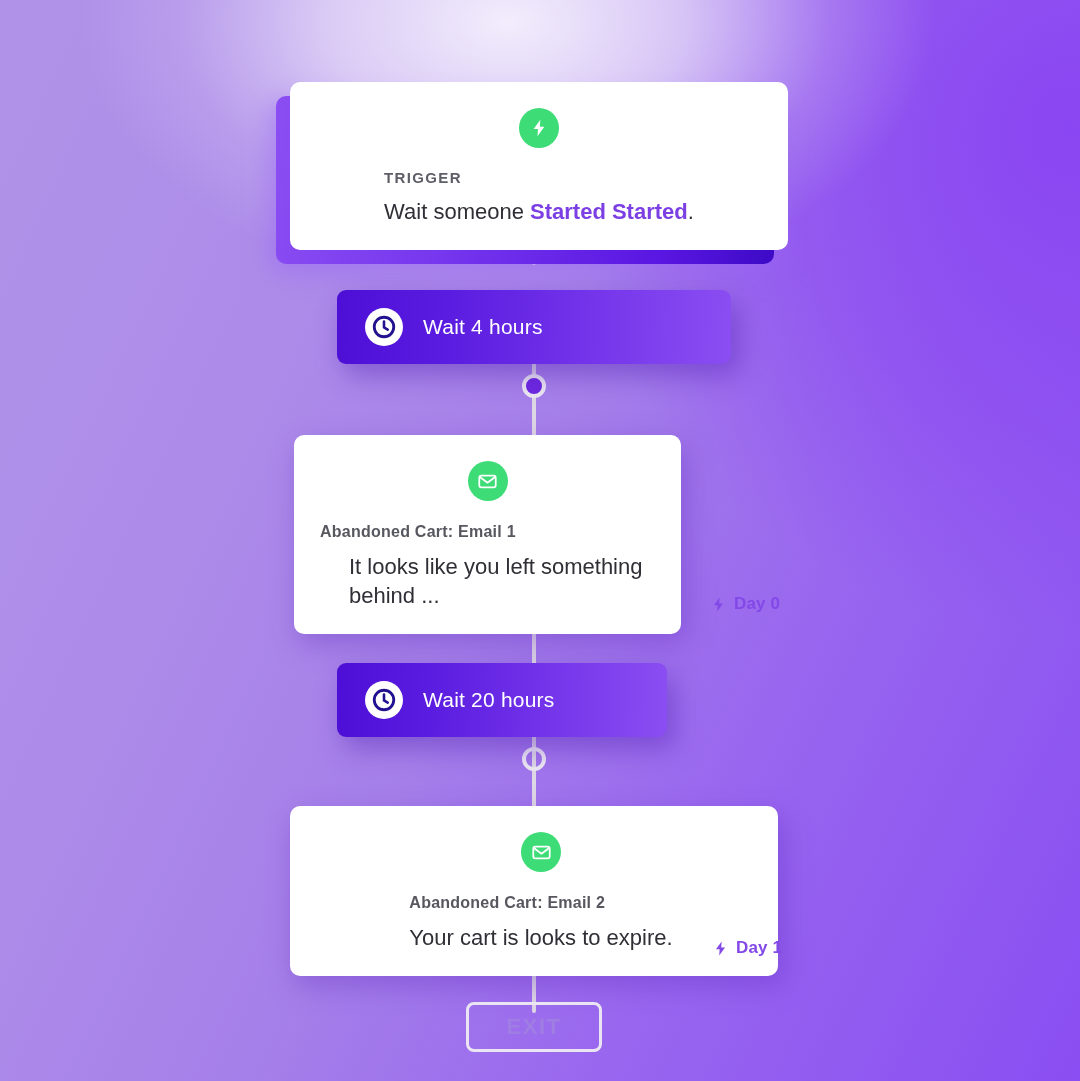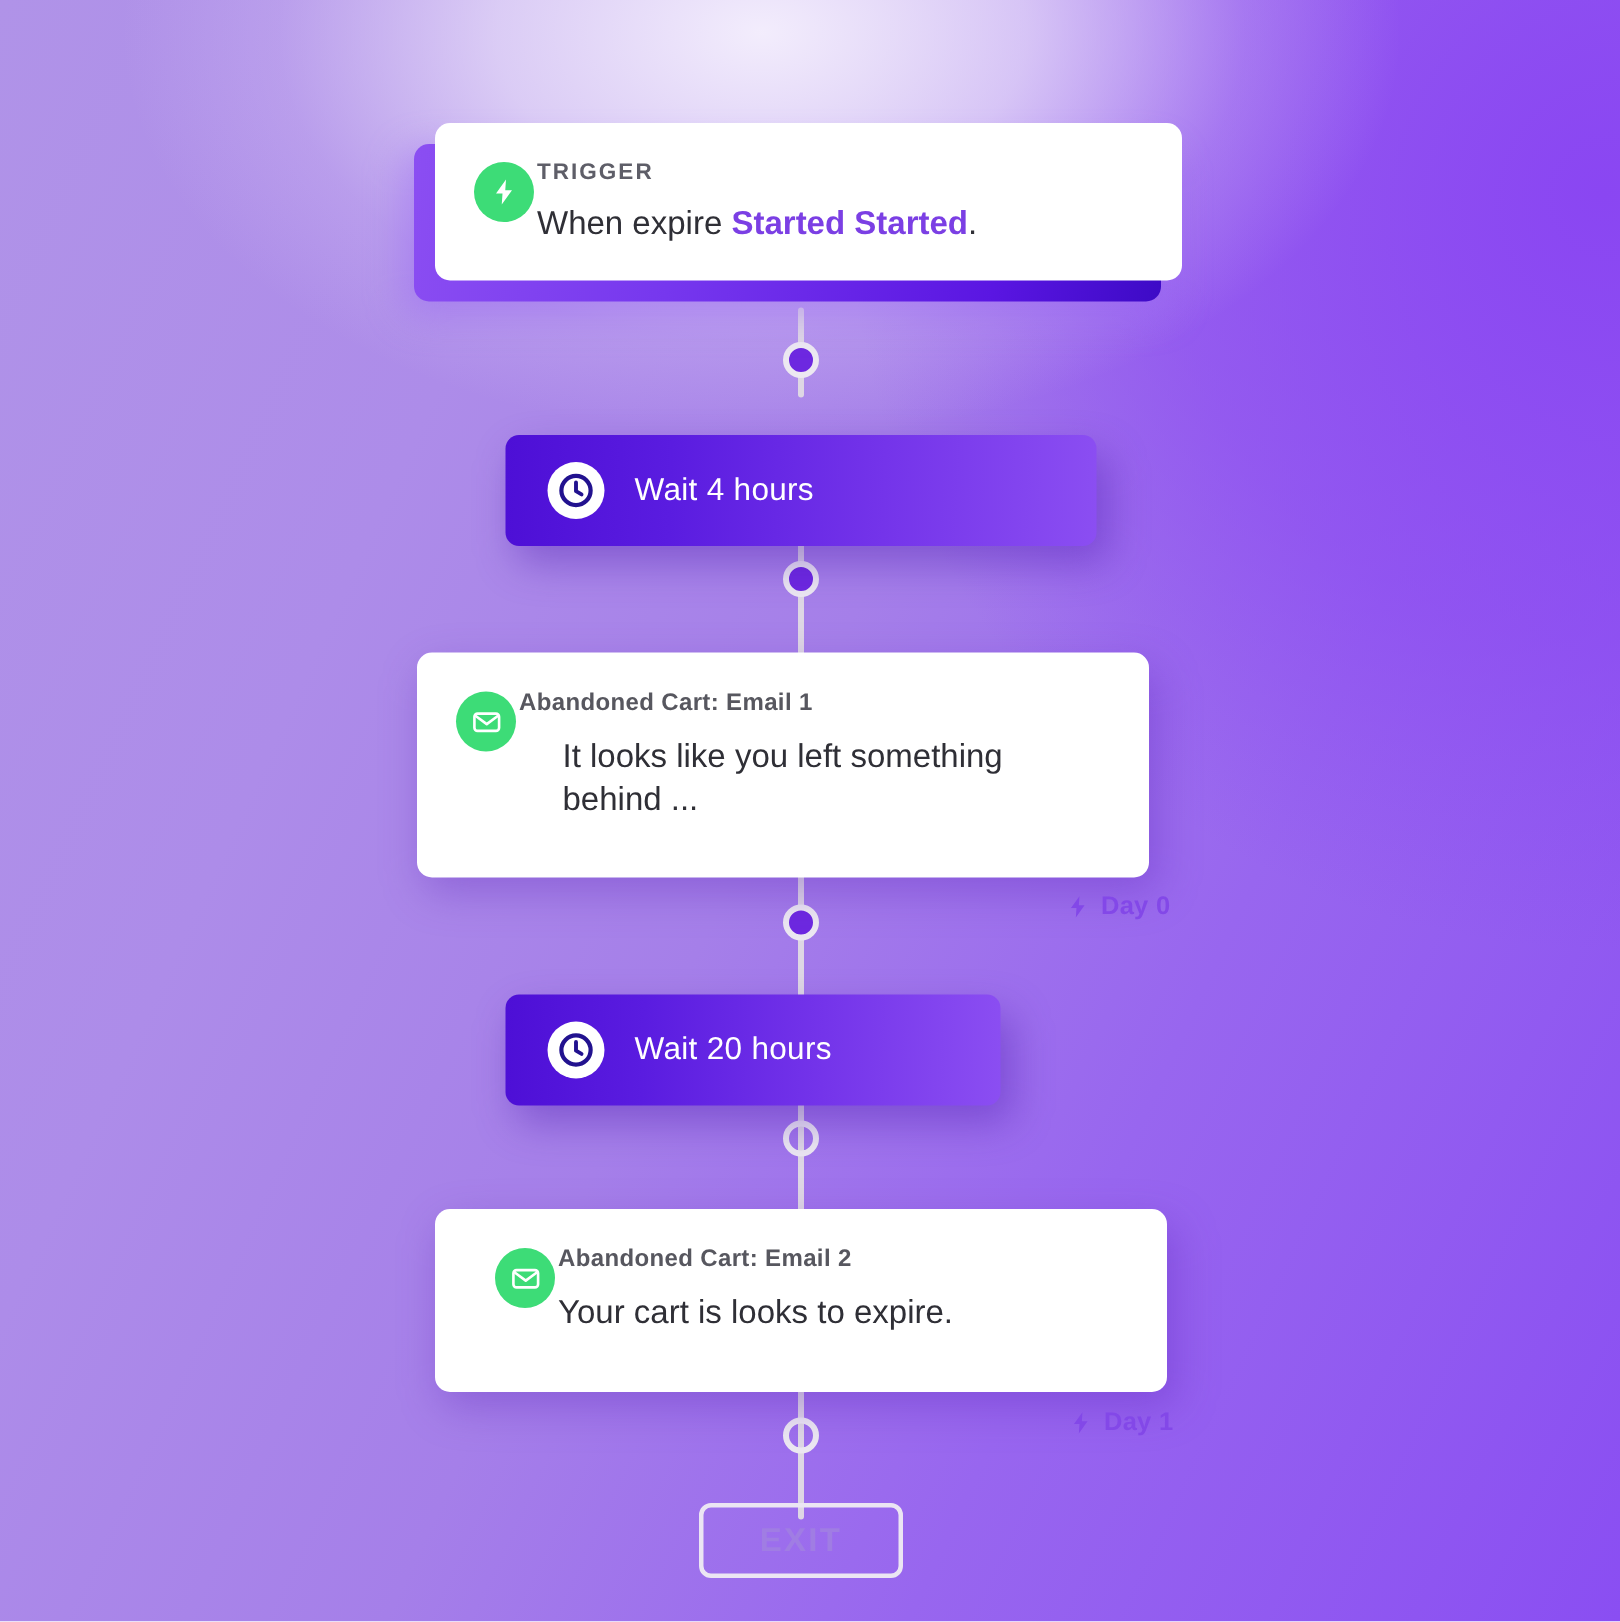--- a/index.html
+++ b/index.html
@@ -47,23 +47,24 @@
 
   
   .node { position: absolute; z-index: 4; }
 
   
   .card-white {
     position: relative;
     background: #ffffff;
     border-radius: 10px;
     display: flex;
-    align-items: flex-start;
+    align-items: center;
     padding: 24px 26px;
-    gap: 2px;
+    gap: 21px;
+    flex-direction: column;
   }
 
   
   .slab {
     position: absolute;
     left: -14px;
     top: 14px;
     right: 14px;
     bottom: -14px;
     border-radius: 10px;
@@ -218,21 +219,21 @@
     <div class="card-white">
       <div class="slab-glow"></div>
       <div class="slab"></div>
       <div class="icon-circle">
         <svg width="20" height="20" viewBox="0 0 24 24" aria-hidden="true">
           <path d="M13.6 2 5.6 13.1h5.2L10.2 22l8.2-11.4h-5.4L13.6 2z" fill="#ffffff"></path>
         </svg>
       </div>
       <div class="card-body">
         <div class="eyebrow">TRIGGER</div>
-        <div class="headline"><span>When expire </span><span class="accent">Started Started</span><span>.</span></div>
+        <div class="headline"><span>Wait someone </span><span class="accent">Started Started</span><span>.</span></div>
       </div>
     </div>
   </div>
 
   <div class="dot filled" style="left:534px;top:240px;"></div>
 
   <div class="node" style="left:337px;top:290px;width:394px;">
     <div class="card-wait">
       <div class="wait-shadow"></div>
       <div class="clock-icon">
@@ -240,21 +241,21 @@
           <circle cx="12" cy="12" r="9" fill="none" stroke="#22128f" stroke-width="2.6"></circle>
           <path d="M12 7v5.4l3.4 2" fill="none" stroke="#22128f" stroke-width="2.4" stroke-linecap="round" stroke-linejoin="round"></path>
         </svg>
       </div>
       <div class="wait-label">Wait 4 hours</div>
     </div>
   </div>
 
   <div class="dot filled" style="left:534px;top:386px;"></div>
 
-  <div class="node" style="left:278px;top:435px;width:488px;">
+  <div class="node" style="left:294px;top:435px;width:387px;">
     <div class="card-white" style="min-height:150px;">
       <div class="card-shadow"></div>
       <div class="icon-circle">
         <svg width="21" height="21" viewBox="0 0 24 24" aria-hidden="true">
           <rect x="2.6" y="5.4" width="18.8" height="13.2" rx="2.4" fill="none" stroke="#ffffff" stroke-width="2"></rect>
           <path d="M3.6 7.2 12 13.4l8.4-6.2" fill="none" stroke="#ffffff" stroke-width="2" stroke-linecap="round" stroke-linejoin="round"></path>
         </svg>
       </div>
       <div class="card-body">
         <div class="subject">Abandoned Cart: Email 1</div>

